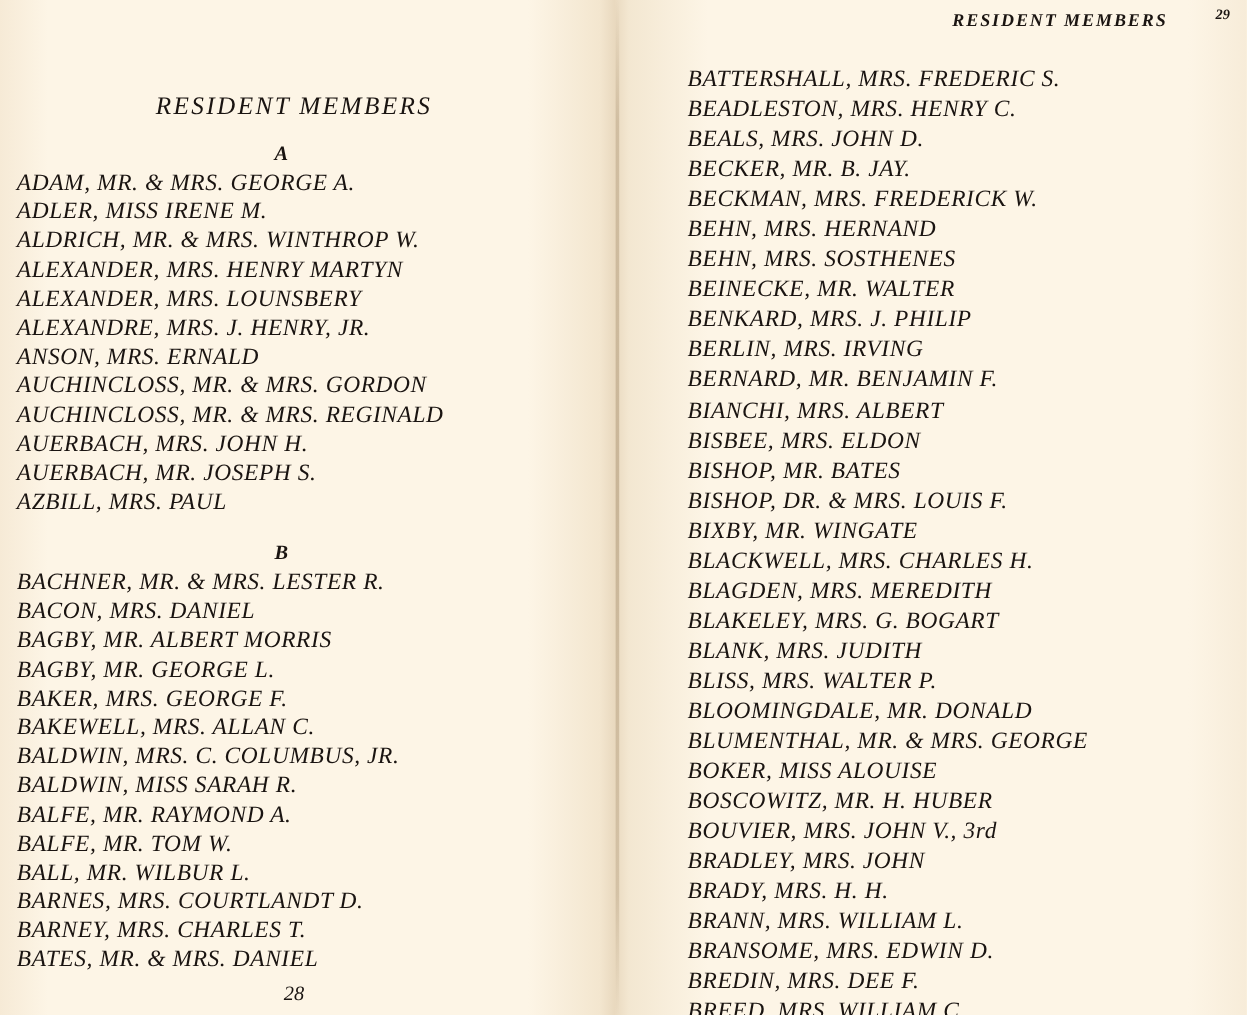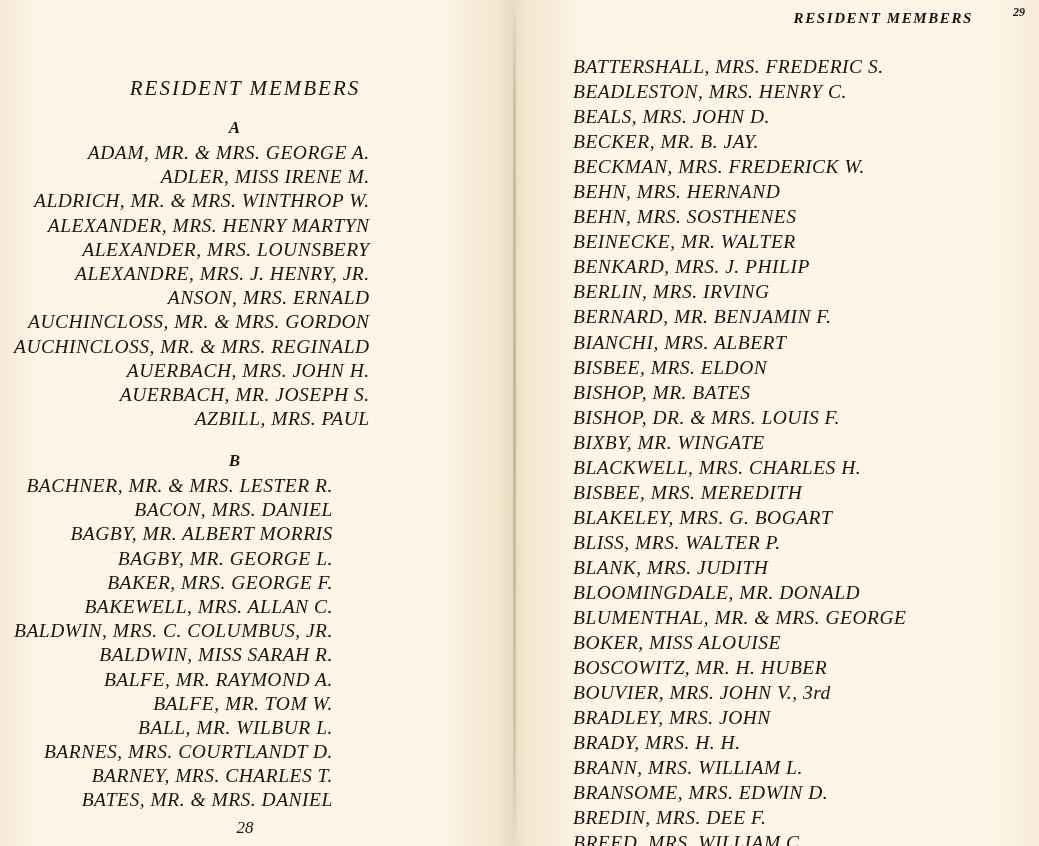--- a/index.html
+++ b/index.html
@@ -75,21 +75,21 @@
   .letter-a { position: absolute; top: 118px; left: 0; }
   .letter-b { position: absolute; top: 451px; left: 0; }
 
   .names {
     position: absolute;
     font-size: 19.5px;
     line-height: 24.2px;
     letter-spacing: 0.5px;
     white-space: nowrap;
   }
-  .names div { height: 24.2px; text-align: right; }
+  .names div { height: 24.2px; }
 
   .names-a { top: 141px; left: 14px; }
   .names-b { top: 474px; left: 14px; }
 
   .page-num-left {
     position: absolute;
     top: 818px;
     left: 0;
     width: 490px;
     text-align: center;
@@ -187,24 +187,24 @@
       <div>BEINECKE, MR. WALTER</div>
       <div>BENKARD, MRS. J. PHILIP</div>
       <div>BERLIN, MRS. IRVING</div>
       <div>BERNARD, MR. BENJAMIN F.</div>
       <div>BIANCHI, MRS. ALBERT</div>
       <div>BISBEE, MRS. ELDON</div>
       <div>BISHOP, MR. BATES</div>
       <div>BISHOP, DR. &amp; MRS. LOUIS F.</div>
       <div>BIXBY, MR. WINGATE</div>
       <div>BLACKWELL, MRS. CHARLES H.</div>
-      <div>BISBEE, MRS. MEREDITH</div>
+      <div>BLAGDEN, MRS. MEREDITH</div>
       <div>BLAKELEY, MRS. G. BOGART</div>
+      <div>BLANK, MRS. JUDITH</div>
       <div>BLISS, MRS. WALTER P.</div>
-      <div>BLANK, MRS. JUDITH</div>
       <div>BLOOMINGDALE, MR. DONALD</div>
       <div>BLUMENTHAL, MR. &amp; MRS. GEORGE</div>
       <div>BOKER, MISS ALOUISE</div>
       <div>BOSCOWITZ, MR. H. HUBER</div>
       <div>BOUVIER, MRS. JOHN V., 3rd</div>
       <div>BRADLEY, MRS. JOHN</div>
       <div>BRADY, MRS. H. H.</div>
       <div>BRANN, MRS. WILLIAM L.</div>
       <div>BRANSOME, MRS. EDWIN D.</div>
       <div>BREDIN, MRS. DEE F.</div>

